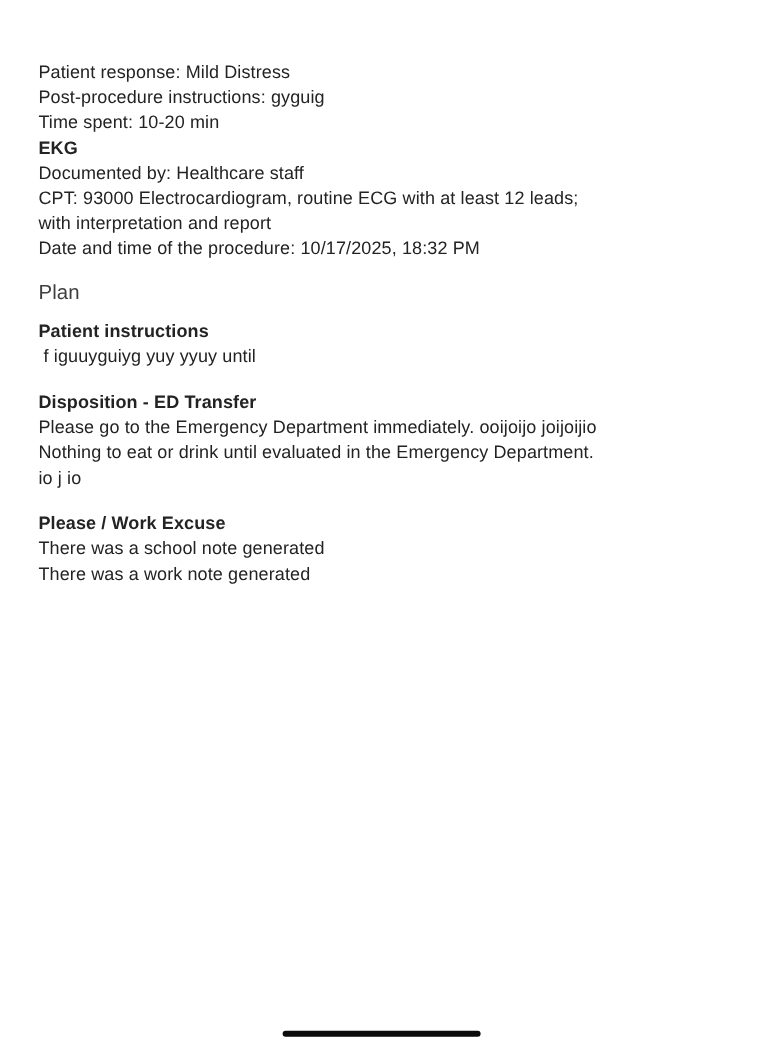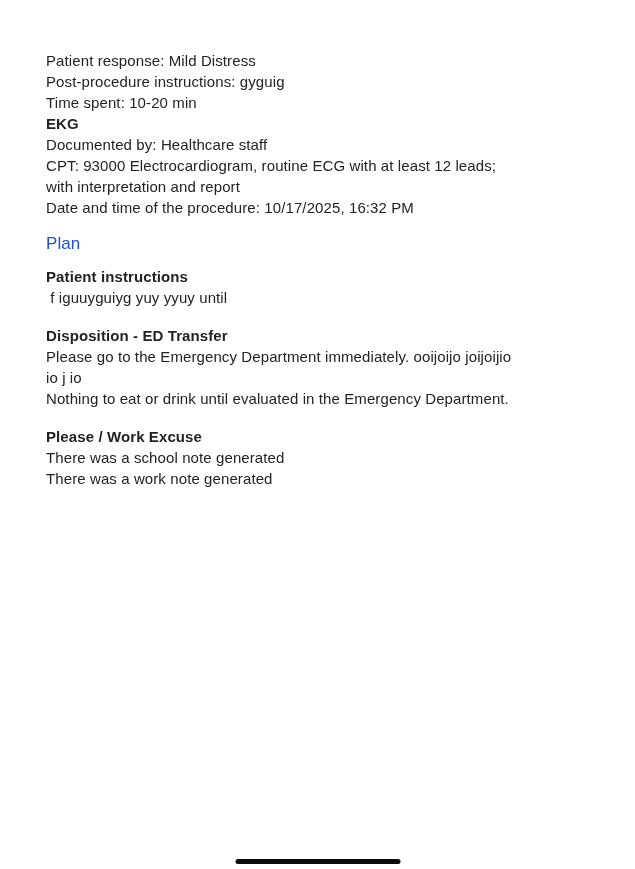--- a/index.html
+++ b/index.html
@@ -6,34 +6,34 @@
   .page {
     position: relative;
     width: 635px;
     height: 869px;
     background: #ffffff;
     overflow: hidden;
     font-family: "Liberation Sans", sans-serif;
   }
   .content {
     position: absolute;
-    left: 46px;
+    left: 32px;
     top: 50px;
     width: 560px;
     color: #232323;
     font-size: 15px;
     line-height: 21px;
     letter-spacing: 0.1px;
   }
   .line { white-space: pre; }
   .bold { font-weight: 700; }
   .plan-heading {
     font-size: 17px;
     line-height: 22px;
-    color: #1d4ed8;
+    color: #404040;
     margin-top: 15px;
     margin-bottom: 11px;
     font-weight: 400;
   }
   .section { margin-top: 17px; }
   .home-indicator {
     position: absolute;
     left: 50%;
     transform: translateX(-50%);
     bottom: 5px;
@@ -50,34 +50,34 @@
   <div class="content">
 
     <div class="line">Patient response: Mild Distress</div>
     <div class="line">Post-procedure instructions: gyguig</div>
     <div class="line">Time spent: 10-20 min</div>
     <div class="line bold">EKG</div>
 
     <div class="line">Documented by: Healthcare staff</div>
     <div class="line">CPT: 93000 Electrocardiogram, routine ECG with at least 12 leads;</div>
     <div class="line">with interpretation and report</div>
-    <div class="line">Date and time of the procedure: 10/17/2025, 16:32 PM</div>
+    <div class="line">Date and time of the procedure: 10/17/2025, 18:32 PM</div>
 
     <div class="plan-heading">Plan</div>
 
     <div>
       <div class="line bold">Patient instructions</div>
       <div class="line"> f iguuyguiyg yuy yyuy until</div>
     </div>
 
     <div class="section">
       <div class="line bold">Disposition - ED Transfer</div>
       <div class="line">Please go to the Emergency Department immediately. ooijoijo joijoijio</div>
+      <div class="line">Nothing to eat or drink until evaluated in the Emergency Department.</div>
       <div class="line">io j io</div>
-      <div class="line">Nothing to eat or drink until evaluated in the Emergency Department.</div>
     </div>
 
     <div class="section">
       <div class="line bold">Please / Work Excuse</div>
       <div class="line">There was a school note generated</div>
       <div class="line">There was a work note generated</div>
     </div>
 
   </div>
 

